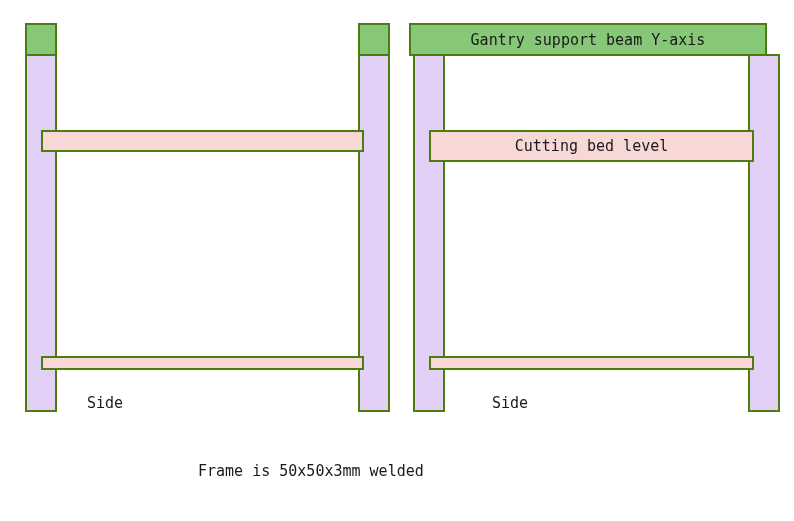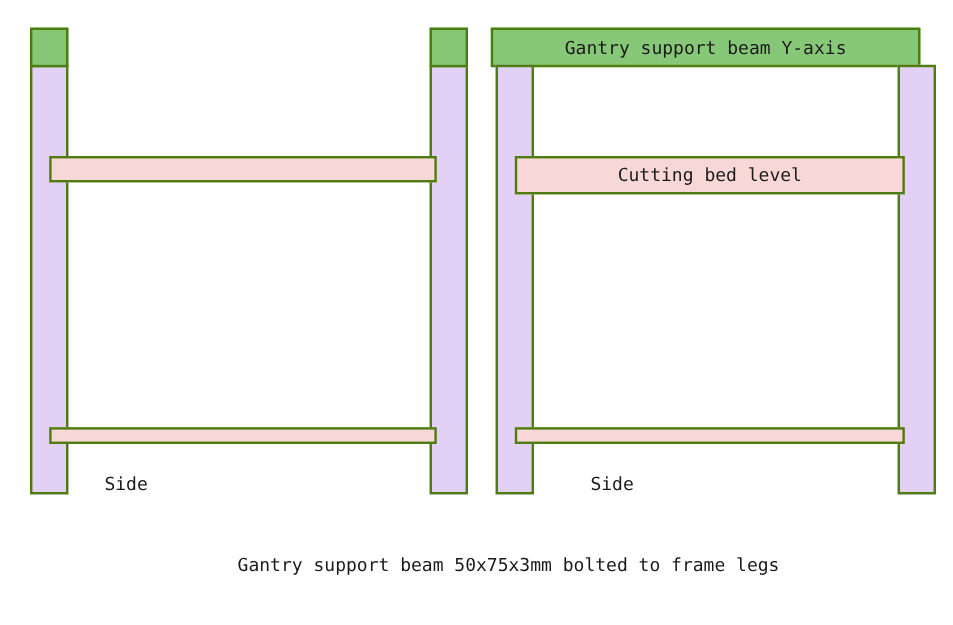--- a/index.html
+++ b/index.html
@@ -96,19 +96,18 @@
     <div class="member beam-pink" style="left:429px; top:130px; width:325px; height:32px;">
       <span class="beam-label">Cutting bed level</span>
     </div>
 
     <div class="member beam-pink" style="left:429px; top:356px; width:325px; height:14px;"></div>
 
     <div class="view-label" style="left:492px; top:394px;">Side</div>
   </div>
 
   <div class="notes" style="left:198px; top:424px;">
-    <div>Gantry support beam 50x75x3mm bolted to frame legs</div>
     <div>Frame is 50x50x3mm welded</div>
     
     
   </div>
 
 </div>
 
 </body></html>

